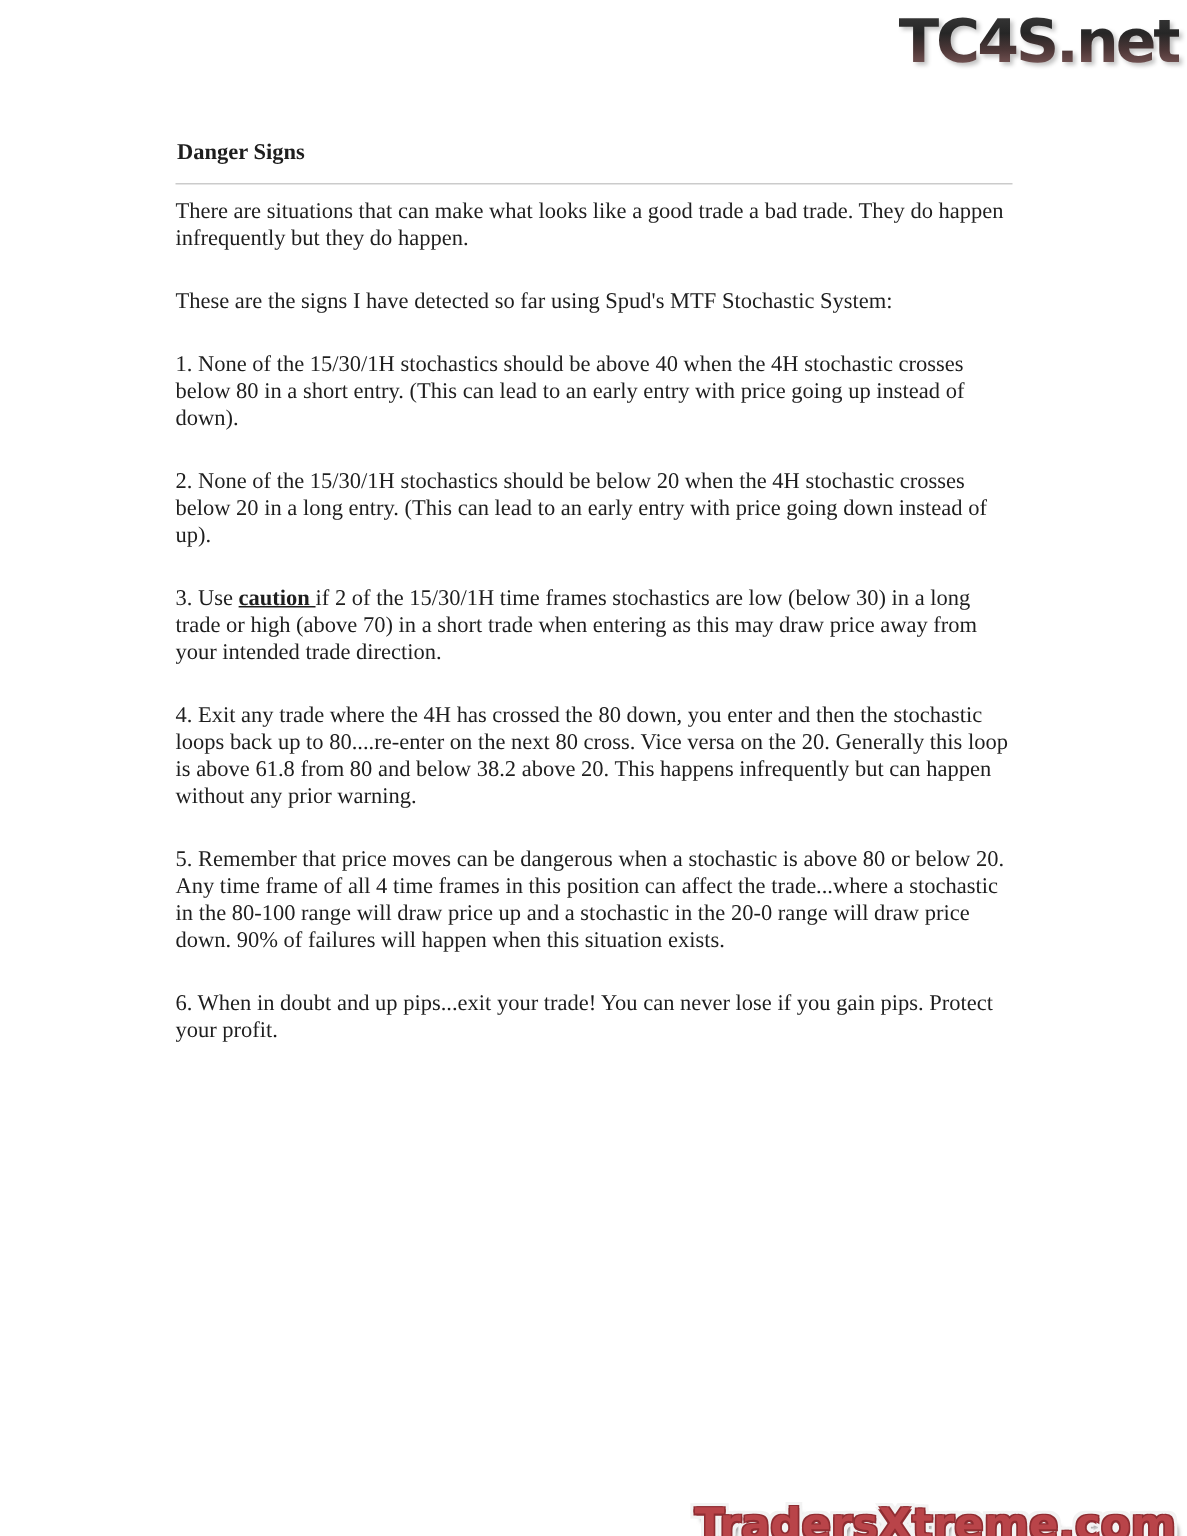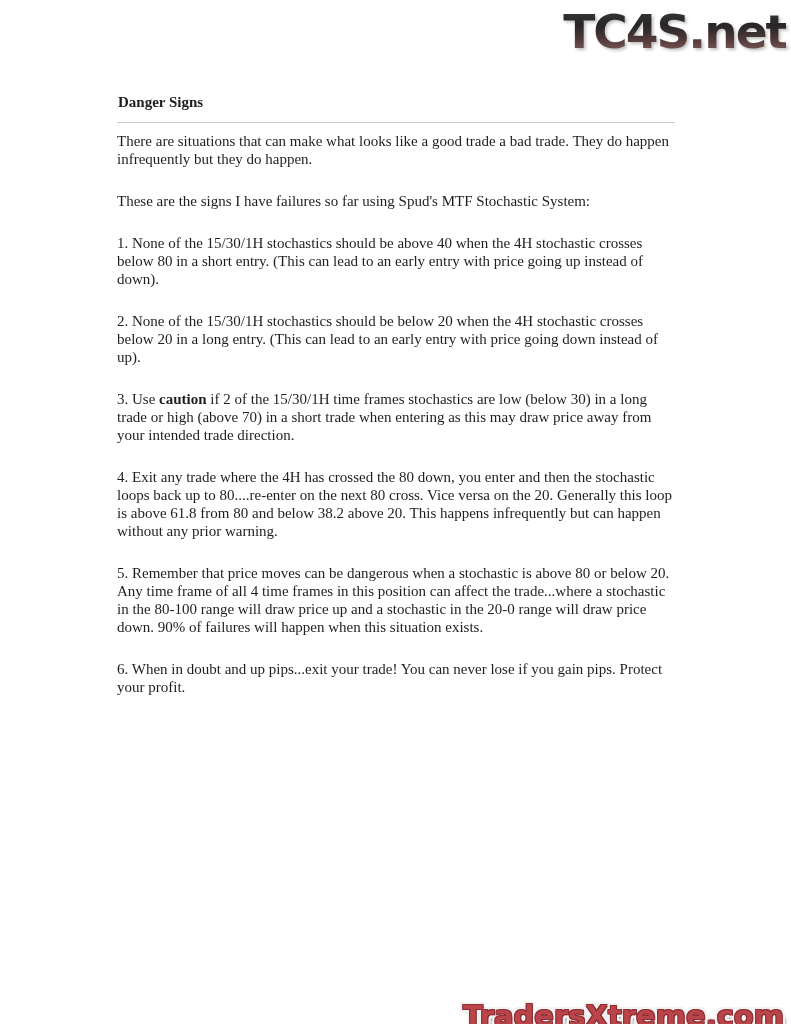--- a/index.html
+++ b/index.html
@@ -6,38 +6,38 @@
   .page {
     position:relative; width:791px; height:1024px;
     background:#ffffff; overflow:hidden;
     font-family:"Liberation Serif", serif;
   }
 
   
   .tc4s-logo {
     position:absolute; top:4px; right:5px;
     font-family:"DejaVu Sans", sans-serif;
-    font-weight:bold; font-size:47px; line-height:1.2; letter-spacing:-2px;
+    font-weight:bold; font-size:40px; line-height:1.2; letter-spacing:-2px;
     background:linear-gradient(180deg, #3f3f3f 0%, #262626 38%, #4e3838 62%, #7d5959 86%, #8f6666 100%);
     -webkit-background-clip:text; background-clip:text; color:transparent;
     filter:drop-shadow(2px 2px 1.5px #c2c2c2);
     white-space:nowrap;
     text-align:right;
   }
 
   
   .content {
     position:absolute; left:117px; top:92px; width:558px;
     color:#1e1e1e; font-size:15px; line-height:18px;
   }
   .heading { font-size:15px; line-height:18px; font-weight:bold; margin:1px; }
   .rule { border:none; border-top:1px solid #cbcbcb; height:0; margin:11px 0 0 0; }
   .para { margin:24px 0 0 0; }
   .para.first { margin-top:9px; }
-  .em-caution { font-weight:bold; }
+  .em-caution { font-weight:bold; text-decoration:underline; }
 
   
   .dlsub-watermark {
     position:absolute; top:487px; left:50%; transform:translateX(-50%);
     font-family:"DejaVu Serif", serif; font-weight:bold;
     font-size:38px; line-height:1.1; letter-spacing:2px;
     color:#c4262c; white-space:nowrap;
     text-shadow:
       -2px -2px 0 #ffffff, 0 -2px 0 #ffffff, 2px -2px 0 #ffffff,
       -2px 0 0 #ffffff, 2px 0 0 #ffffff,
@@ -69,21 +69,21 @@
   <div class="tc4s-logo">TC4S.net</div>
 
   <div class="content">
 
     <h1 class="heading">Danger Signs</h1>
 
     <hr class="rule">
 
     <p class="para first">There are situations that can make what looks like a good trade a bad trade. They do happen infrequently but they do happen.</p>
 
-    <p class="para">These are the signs I have failures so far using Spud's MTF Stochastic System:</p>
+    <p class="para">These are the signs I have detected so far using Spud's MTF Stochastic System:</p>
 
     <p class="para">1. None of the 15/30/1H stochastics should be above 40 when the 4H stochastic crosses below 80 in a short entry. (This can lead to an early entry with price going up instead of down).</p>
 
     <p class="para">2. None of the 15/30/1H stochastics should be below 20 when the 4H stochastic crosses below 20 in a long entry. (This can lead to an early entry with price going down instead of up).</p>
 
     <p class="para"><span>3. Use </span><span class="em-caution">caution </span><span>if 2 of the 15/30/1H time frames stochastics are low (below 30) in a long trade or high (above 70) in a short trade when entering as this may draw price away from your intended trade direction.</span></p>
 
     <p class="para">4. Exit any trade where the 4H has crossed the 80 down, you enter and then the stochastic loops back up to 80....re-enter on the next 80 cross. Vice versa on the 20. Generally this loop is above 61.8 from 80 and below 38.2 above 20. This happens infrequently but can happen without any prior warning.</p>
 
     <p class="para">5. Remember that price moves can be dangerous when a stochastic is above 80 or below 20. Any time frame of all 4 time frames in this position can affect the trade...where a stochastic in the 80-100 range will draw price up and a stochastic in the 20-0 range will draw price down. 90% of failures will happen when this situation exists.</p>

